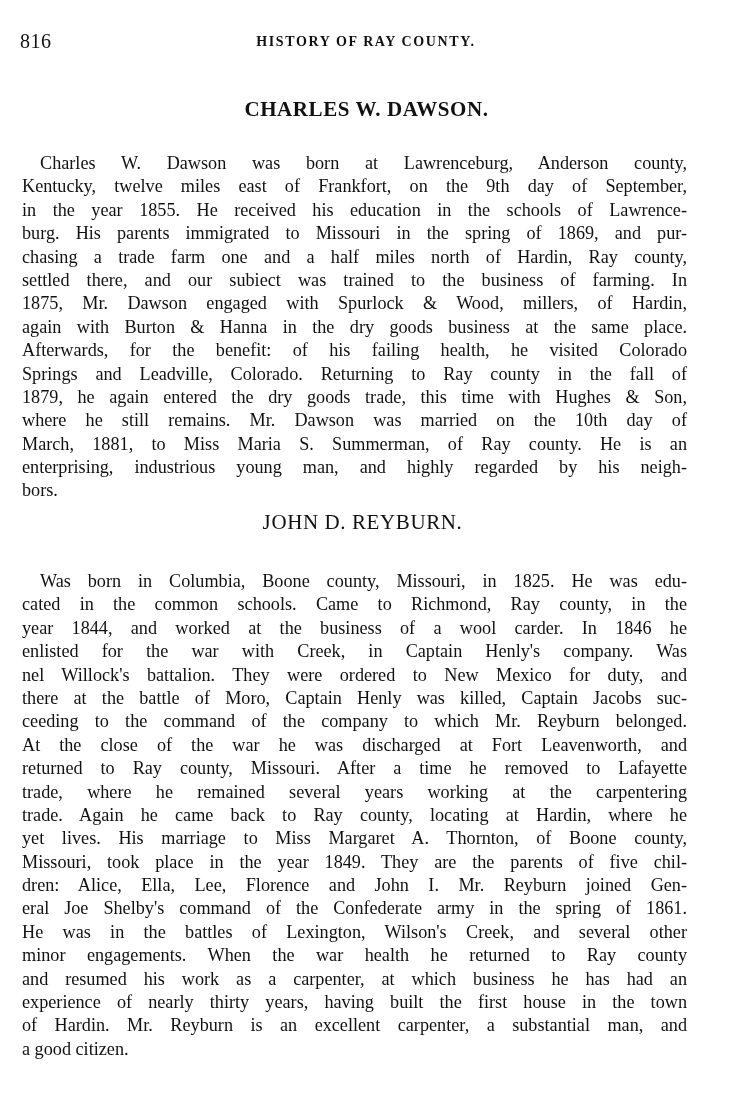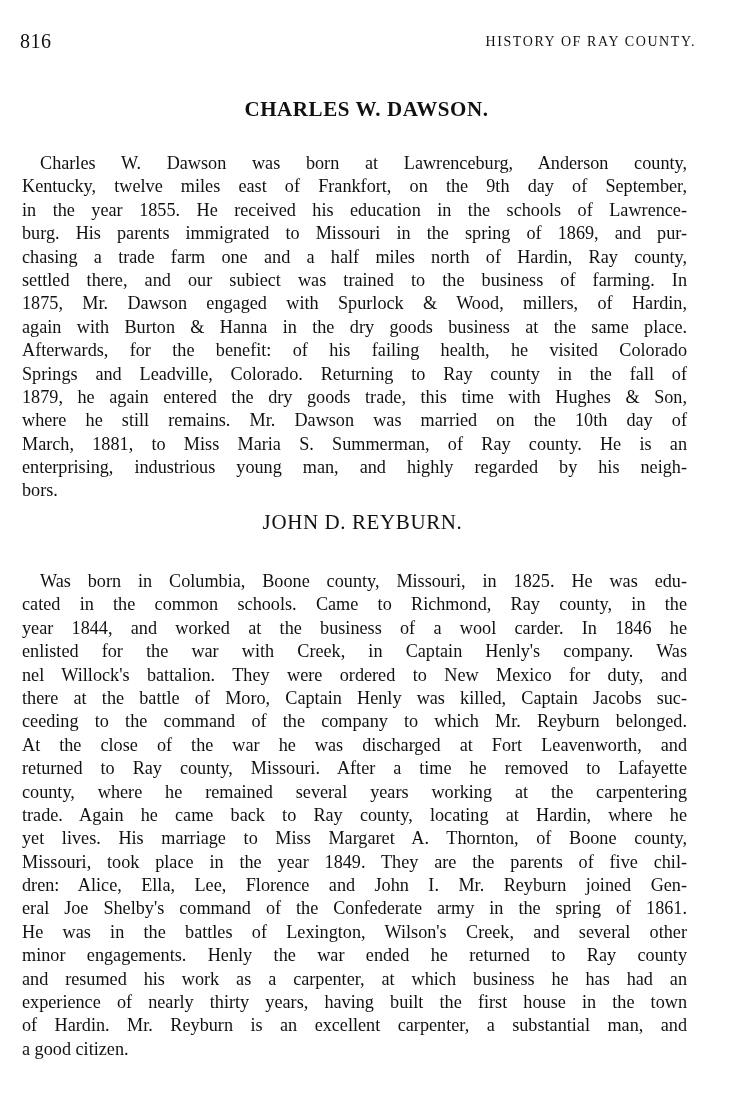--- a/index.html
+++ b/index.html
@@ -32,25 +32,25 @@
     .page-number {
       position: absolute;
       left: 0;
       top: 0;
       font-size: 20px;
       letter-spacing: 0.5px;
     }
     .running-title {
       position: absolute;
       left: 0;
-      right: 4px;
+      right: 18px;
       top: 4px;
-      text-align: right;
+      text-align: center;
       font-size: 14px;
-      font-weight: normal;
+      font-weight: bold;
       letter-spacing: 1.6px;
       padding-left: 30px;
     }
     .heading {
       position: absolute;
       left: 22px;
       width: 665px;
       text-align: center;
       font-size: 21px;
       letter-spacing: 0.6px;
@@ -114,27 +114,27 @@
   <div class="body-block block-2">
       <span class="line indent">Was born in Columbia, Boone county, Missouri, in 1825. He was edu-</span>
       <span class="line">cated in the common schools. Came to Richmond, Ray county, in the</span>
       <span class="line">year 1844, and worked at the business of a wool carder. In 1846 he</span>
       <span class="line">enlisted for the war with Creek, in Captain Henly's company. Was</span>
       <span class="line">nel Willock's battalion. They were ordered to New Mexico for duty, and</span>
       <span class="line">there at the battle of Moro, Captain Henly was killed, Captain Jacobs suc-</span>
       <span class="line">ceeding to the command of the company to which Mr. Reyburn belonged.</span>
       <span class="line">At the close of the war he was discharged at Fort Leavenworth, and</span>
       <span class="line">returned to Ray county, Missouri. After a time he removed to Lafayette</span>
-      <span class="line">county, where he remained several years working at the carpentering</span>
+      <span class="line">trade, where he remained several years working at the carpentering</span>
       <span class="line">trade. Again he came back to Ray county, locating at Hardin, where he</span>
       <span class="line">yet lives. His marriage to Miss Margaret A. Thornton, of Boone county,</span>
       <span class="line">Missouri, took place in the year 1849. They are the parents of five chil-</span>
       <span class="line">dren: Alice, Ella, Lee, Florence and John I. Mr. Reyburn joined Gen-</span>
       <span class="line">eral Joe Shelby's command of the Confederate army in the spring of 1861.</span>
       <span class="line">He was in the battles of Lexington, Wilson's Creek, and several other</span>
-      <span class="line">minor engagements. Henly the war ended he returned to Ray county</span>
+      <span class="line">minor engagements. When the war health he returned to Ray county</span>
       <span class="line">and resumed his work as a carpenter, at which business he has had an</span>
       <span class="line">experience of nearly thirty years, having built the first house in the town</span>
       <span class="line">of Hardin. Mr. Reyburn is an excellent carpenter, a substantial man, and</span>
       <span class="line last">a good citizen.</span>
     </div>
 
 </div>
 
 </body></html>

